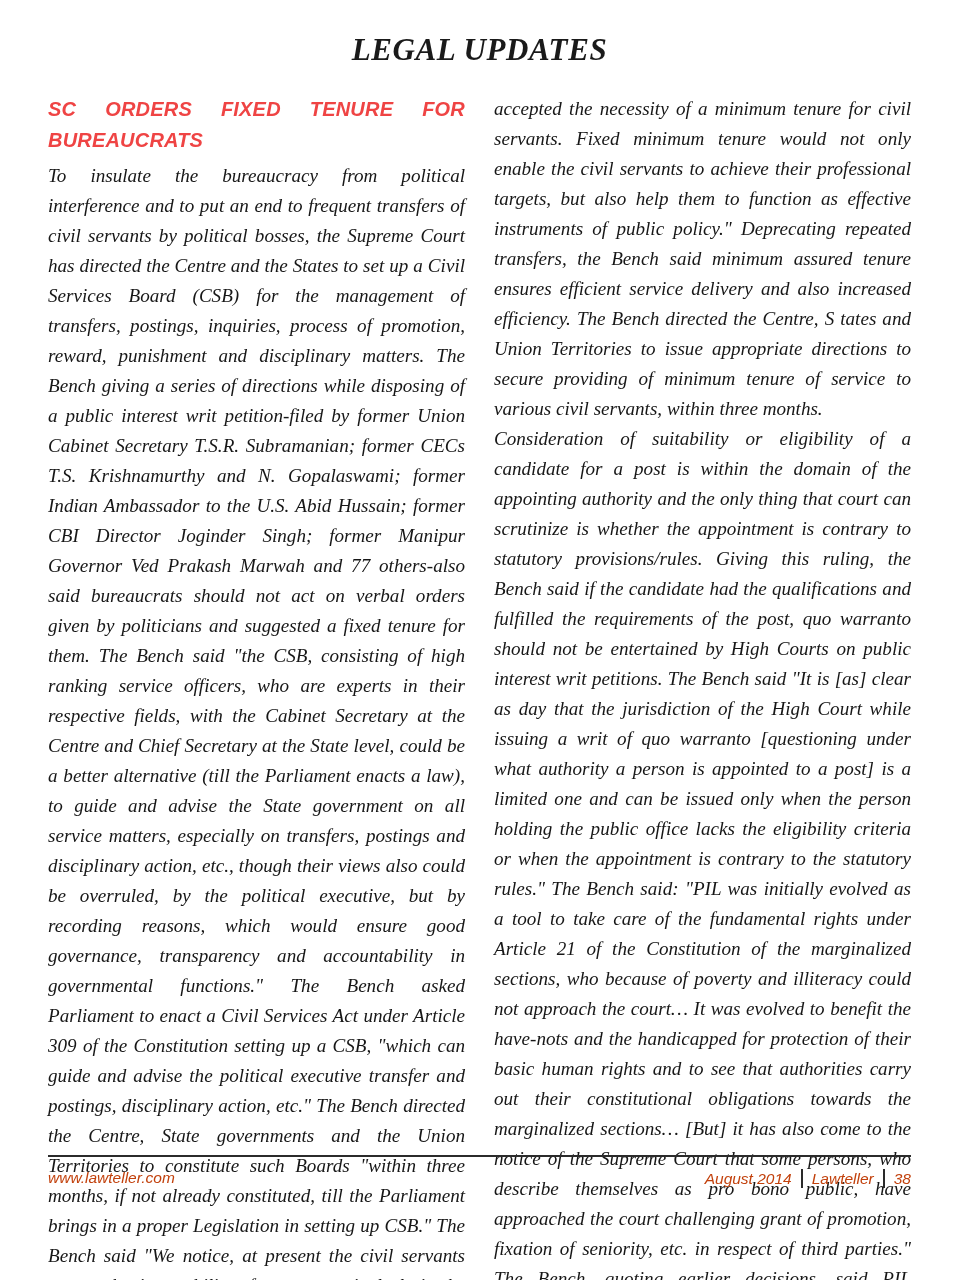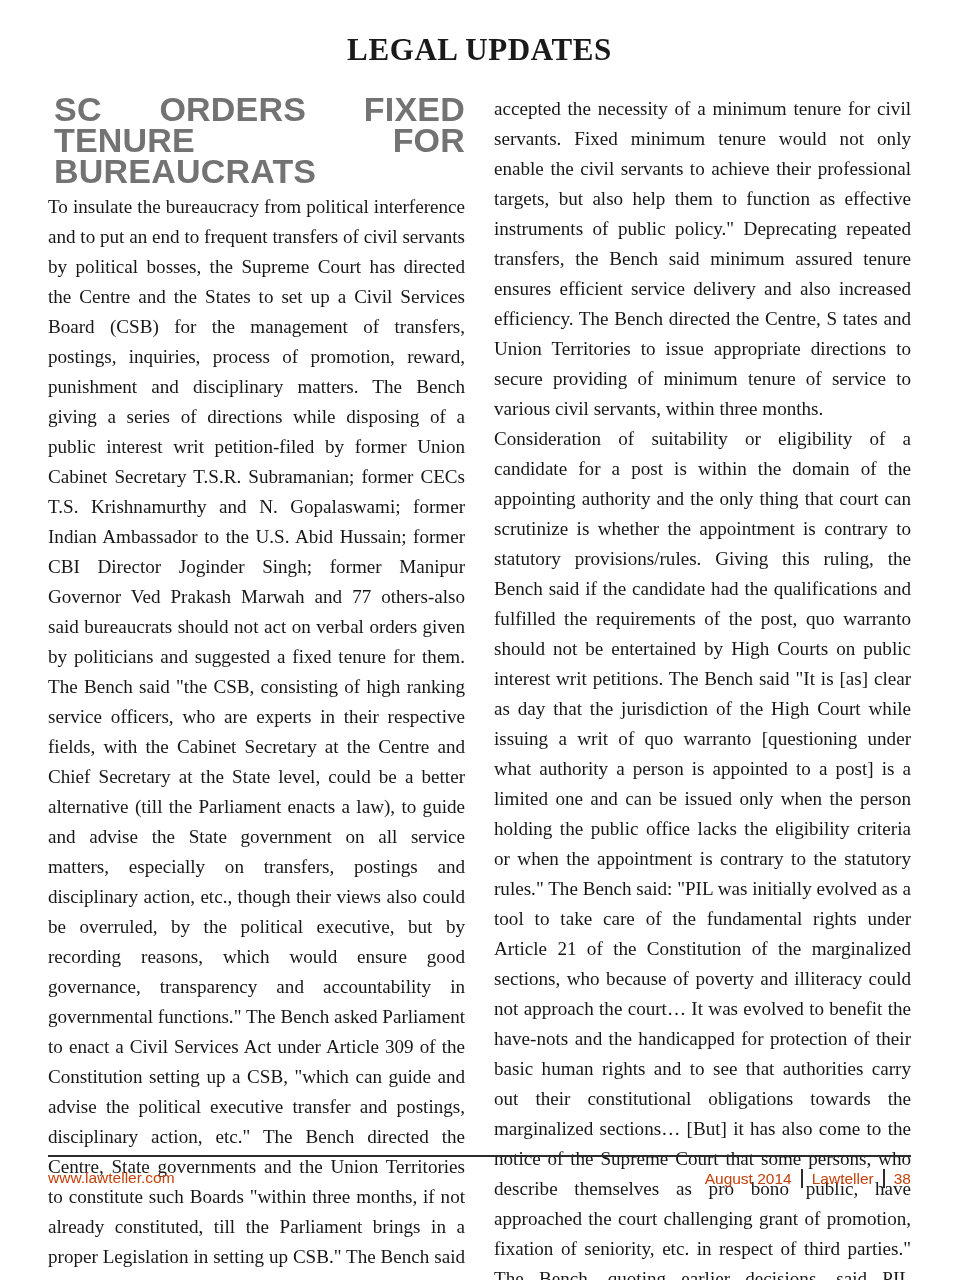--- a/index.html
+++ b/index.html
@@ -7,20 +7,21 @@
     padding: 0;
     background: #ffffff;
   }
   .page {
     position: relative;
     width: 959px;
     height: 1280px;
     background: #ffffff;
     overflow: hidden;
     box-sizing: border-box;
+    font-style: italic;
   }
 
   
   .masthead {
     position: absolute;
     left: 0;
     top: 34px;
     width: 959px;
     text-align: center;
   }
@@ -46,27 +47,27 @@
     position: absolute;
     top: 0;
     width: 417px;
   }
   .col-left  { left: 0; }
   .col-right { left: 446px; }
 
   .section-heading {
     font-family: "Liberation Sans", "DejaVu Sans", sans-serif;
     font-weight: bold;
-    font-size: 34px;
+    font-size: 20px;
     line-height: 31px;
-    color: #737373;
+    color: #ef4444;
     letter-spacing: 0.2px;
     text-align: justify;
     text-align-last: left;
-    margin: 0 0 5px 6px;
+    margin: 0 0 5px 0;
   }
 
   .body-text {
     font-family: "Liberation Serif", "DejaVu Serif", serif;
     font-size: 19.1px;
     line-height: 30px;
     color: #171717;
     text-align: justify;
     text-align-last: left;
     margin: 0;

